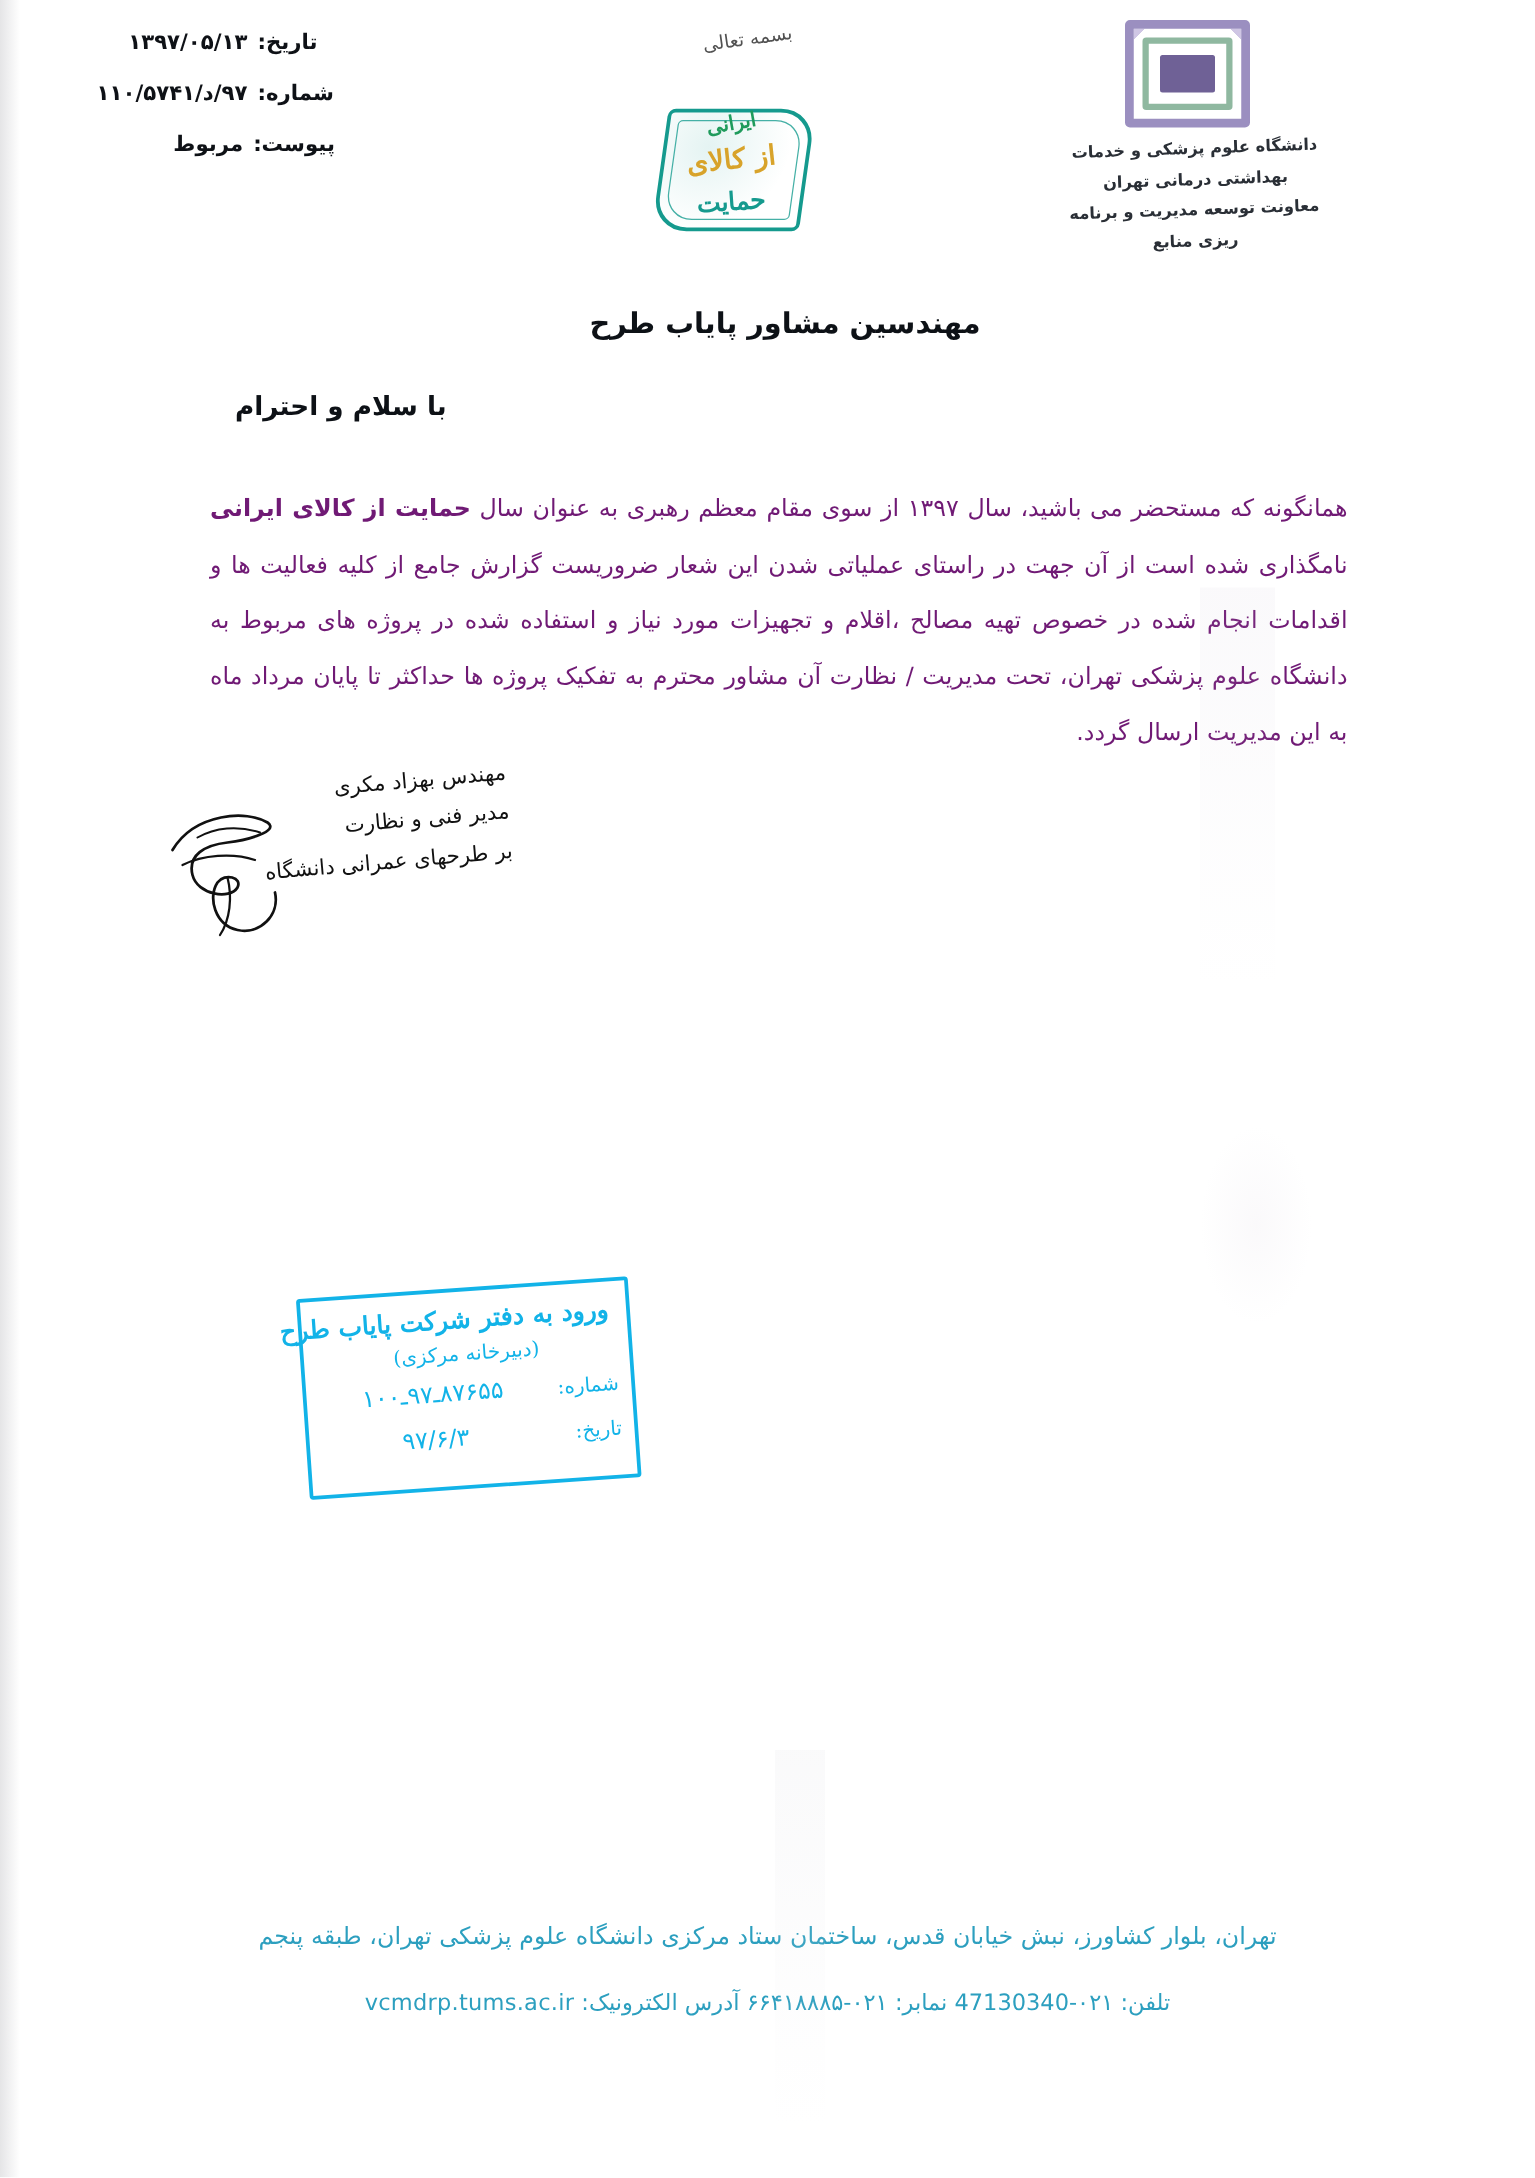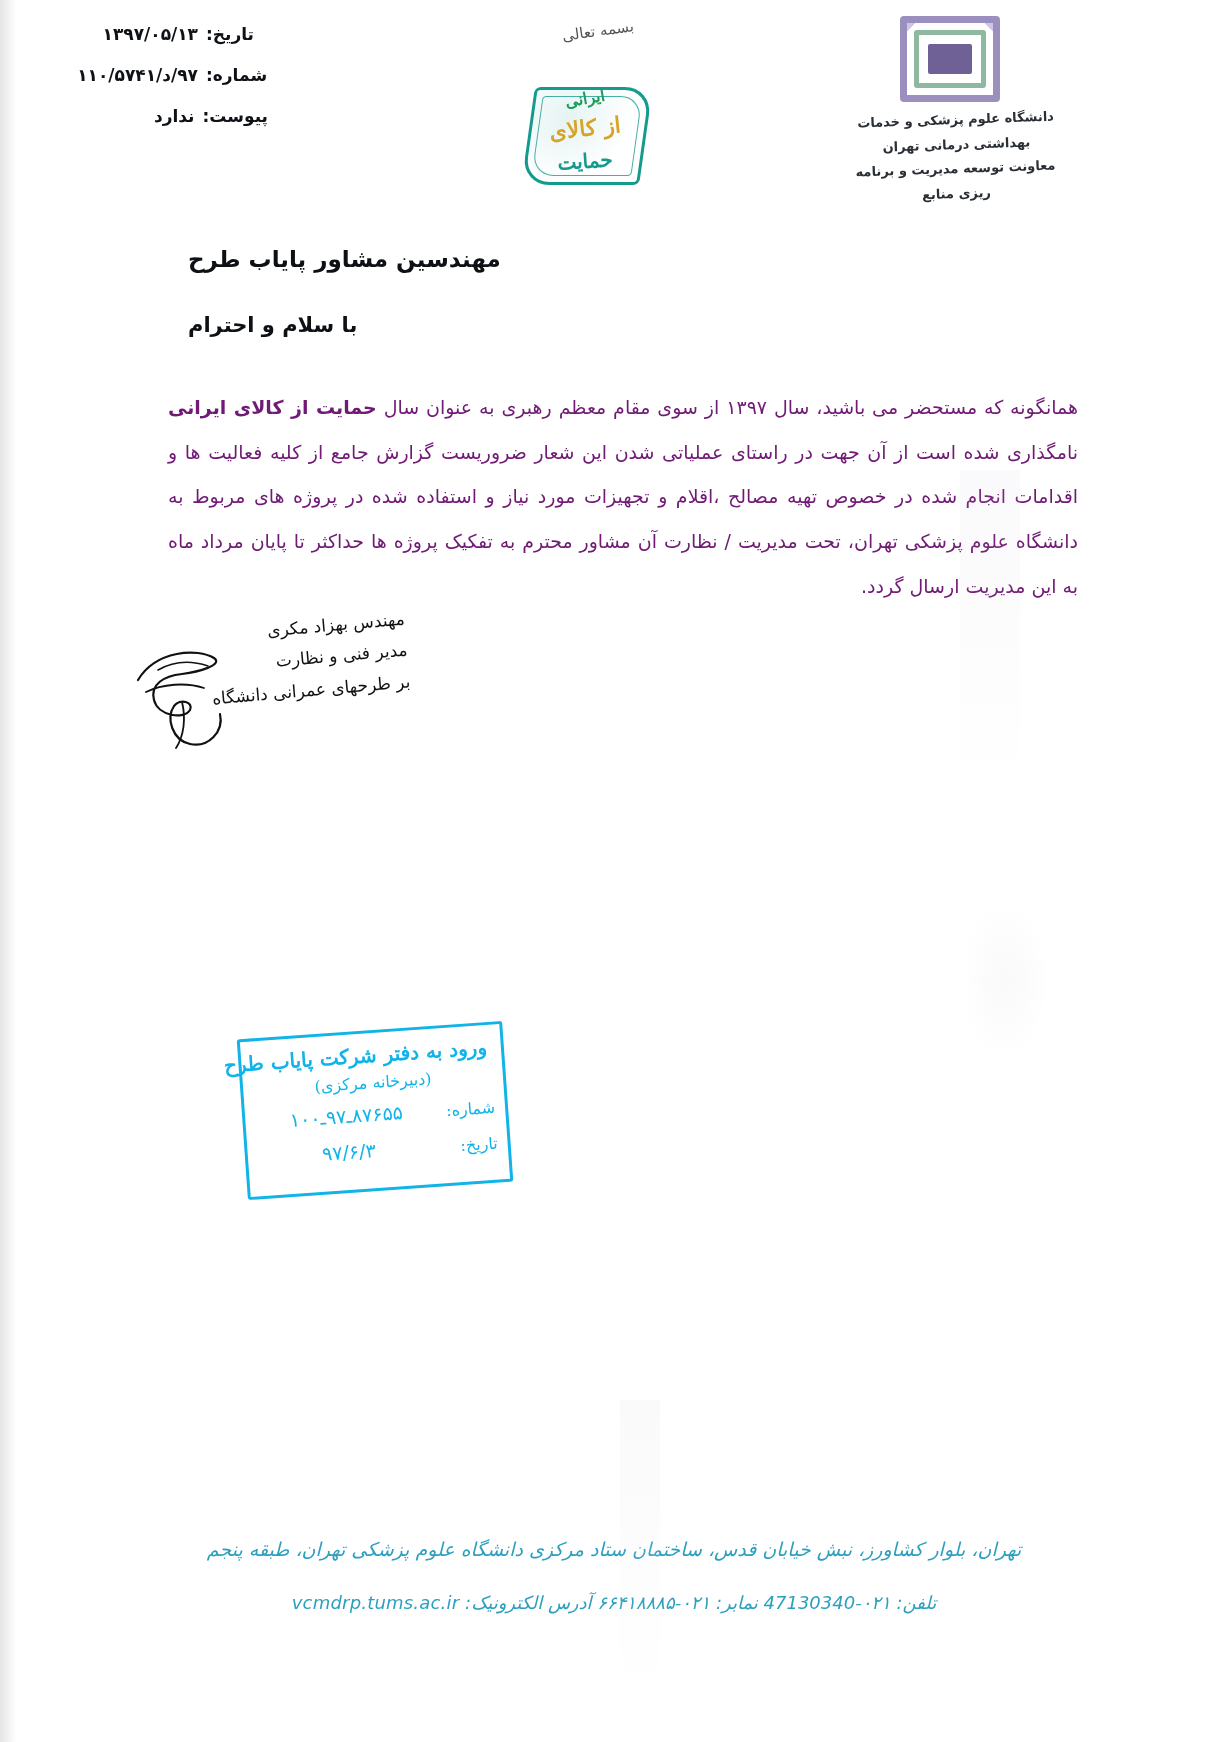--- a/index.html
+++ b/index.html
@@ -157,21 +157,21 @@
     letter-spacing: 0.2px;
     transform: rotate(-2deg);
   }
 
   
   .addressee {
     position: absolute;
     top: 246px;
     right: 160px;
     width: 880px;
-    text-align: left;
+    text-align: center;
     font-size: 23px;
     font-weight: bold;
     color: #0d1116;
     direction: rtl;
   }
   .greeting {
     position: absolute;
     top: 313px;
     right: 160px;
     width: 880px;
@@ -283,21 +283,20 @@
 
   
   .footer {
     position: absolute;
     bottom: 122px;
     left: 0;
     width: 1228px;
     text-align: center;
     direction: rtl;
     color: #2c9fbf;
-    font-style: italic;
   }
   .footer .f-line {
     font-size: 19px;
     line-height: 1.9;
     letter-spacing: 0.2px;
   }
   .footer .f-line.second {
     font-size: 18px;
   }
   .footer .email {
@@ -337,21 +336,21 @@
       <div class="meta-row">
         <span class="meta-label">تاریخ:</span>
         <span class="meta-value">۱۳۹۷/۰۵/۱۳</span>
       </div>
       <div class="meta-row">
         <span class="meta-label">شماره:</span>
         <span class="meta-value">۹۷/د/۱۱۰/۵۷۴۱</span>
       </div>
       <div class="meta-row">
         <span class="meta-label">پیوست:</span>
-        <span class="meta-value">ندارد</span>
+        <span class="meta-value">مربوط</span>
       </div>
     </div>
 
     <div class="bismillah">بسمه تعالی</div>
 
     <div class="emblem">
       <div class="diamond"></div>
       <div class="line l1">ایرانی</div>
       <div class="line l2">از کالای</div>
       <div class="line l3">حمایت</div>

